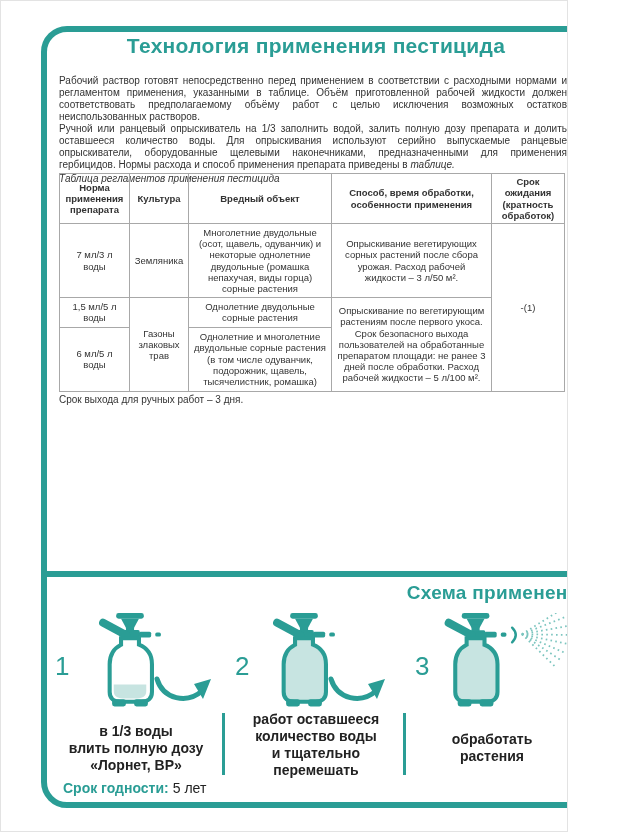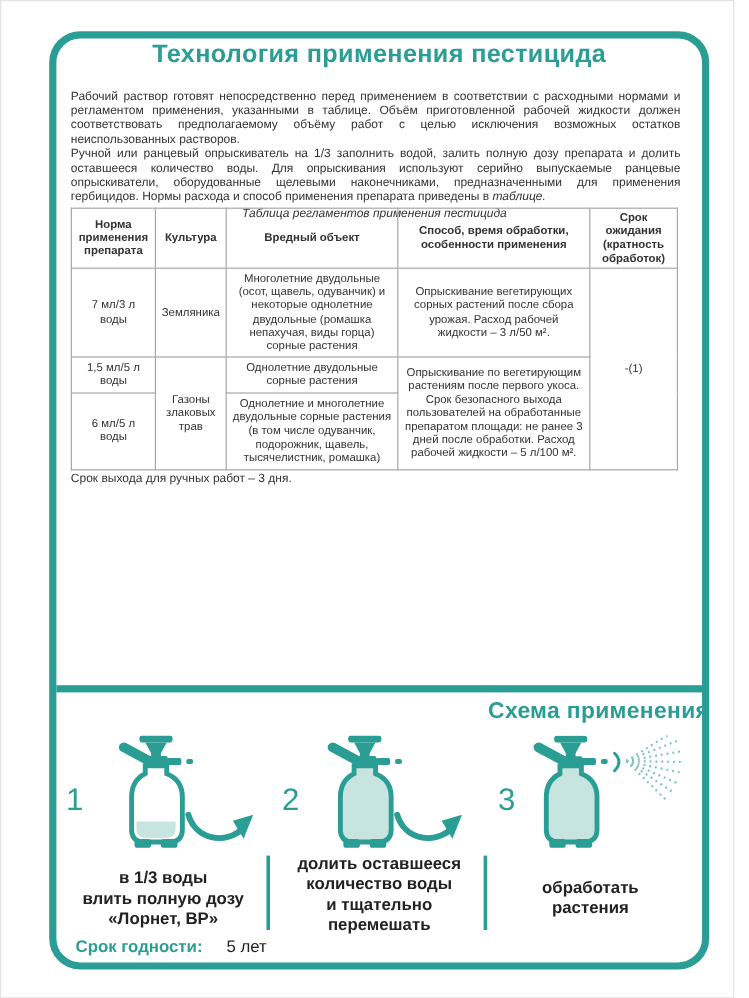--- a/index.html
+++ b/index.html
@@ -4,39 +4,39 @@
 <style>
   * { margin:0; padding:0; box-sizing:border-box; }
   html,body { width:624px; height:832px; }
   body {
     font-family: "Liberation Sans", sans-serif;
     background:#ffffff;
     color:#333333;
     position:relative;
   }
   .page {
-    position:absolute; left:0; top:0; width:612px; height:832px;
+    position:absolute; left:0; top:0; width:568px; height:832px;
     background:#ffffff; border:1px solid #e3e3e3; overflow:hidden;
   }
   .frame {
     position:absolute; left:40px; top:25px; width:550px; height:782px;
     border:6px solid #2a9d95; border-radius:26px; background:transparent;
   }
   .title {
     position:absolute; left:40px; top:33px; width:550px;
     text-align:center; font-size:21px; font-weight:bold; color:#2a9d95;
     letter-spacing:0.3px;
   }
   .bodytext {
     position:absolute; left:58px; top:74px; width:508px;
     font-size:10px; line-height:1.2; color:#333; text-align:justify;
   }
   .bodytext p { margin:0; }
   .table-caption {
-    margin-top:2px; font-style:italic; text-align:center; font-size:10px;
+    margin-top:2px; font-style:italic; text-align:left; font-size:10px;
     padding-right:2px;
   }
   .reg-table {
     position:absolute; left:58px; top:172px; width:505px;
     border-collapse:collapse; table-layout:fixed;
     font-size:9.5px; line-height:1.18; color:#333;
   }
   .reg-table th, .reg-table td {
     border:1px solid #a8a8a8; padding:2px 4px; vertical-align:middle;
   }
@@ -60,21 +60,21 @@
   .gfx { position:absolute; }
   .step-label {
     position:absolute; top:710px; text-align:center; font-weight:bold;
     font-size:14px; line-height:1.22; color:#222; white-space:pre-line;
   }
   .step-divider {
     position:absolute; top:712px; width:3px; height:62px; background:#2a9d95;
   }
   .shelf { position:absolute; left:62px; top:779px; font-size:14px; }
   .shelf .lab { color:#2a9d95; font-weight:bold; }
-  .shelf .val { color:#222; font-weight:400; margin-left:20px; }
+  .shelf .val { color:#222; font-weight:400; margin-left:4px; }
 </style>
 </head>
 <body>
 
 <div class="page">
 
   <div class="frame"></div>
 
   <div class="title">Технология применения пестицида</div>
 
@@ -194,21 +194,21 @@
       <line x1="102" y1="26" x2="155" y2="49"></line>
       <line x1="102" y1="26" x2="150" y2="58"></line>
       <line x1="102" y1="26" x2="143" y2="66"></line>
     </g>
   </svg>
 
   <div class="step-label" style="left:50px; width:170px; padding-top:12px;">в 1/3 воды
 влить полную дозу
 «Лорнет, ВР»</div>
   <div class="step-divider" style="left:221px;"></div>
-  <div class="step-label" style="left:226px; width:178px;">долить оставшееся
+  <div class="step-label" style="left:226px; width:178px;">работ оставшееся
 количество воды
 и тщательно
 перемешать</div>
   <div class="step-divider" style="left:402px;"></div>
   <div class="step-label" style="left:408px; width:166px; padding-top:20px;">обработать
 растения</div>
 
   <div class="shelf">
     <span class="lab">Срок годности:</span><span class="val">5 лет</span>
   </div>

